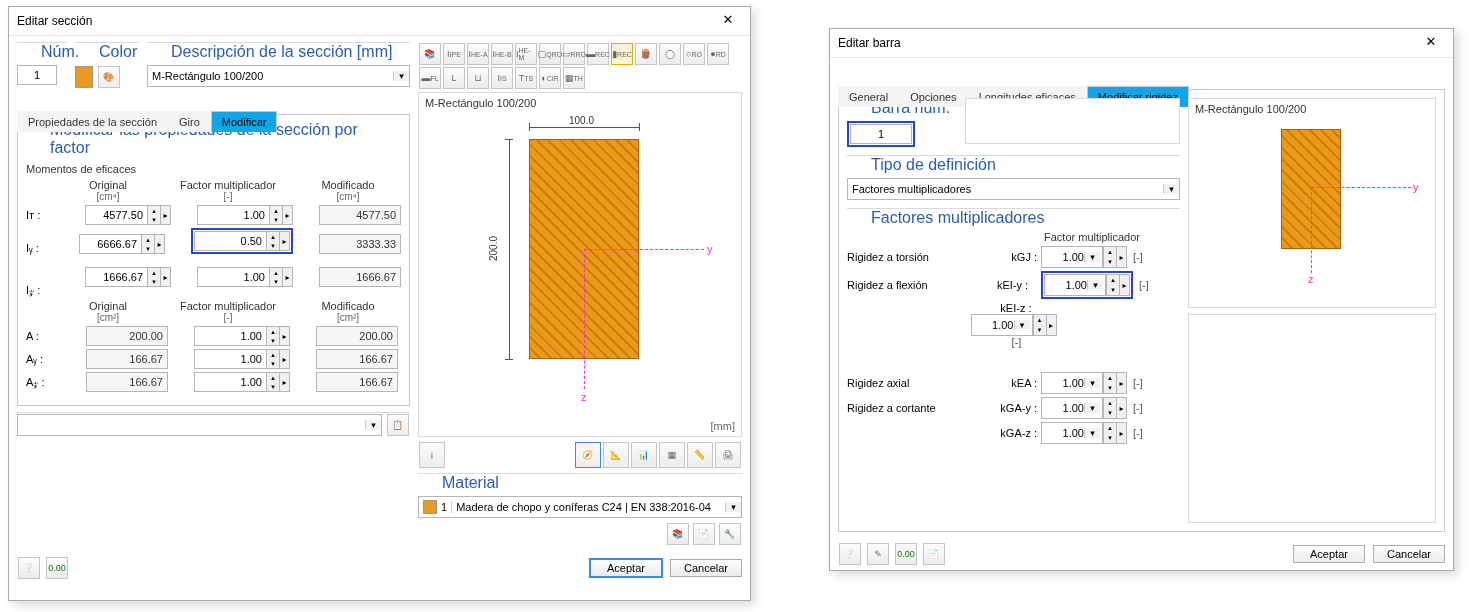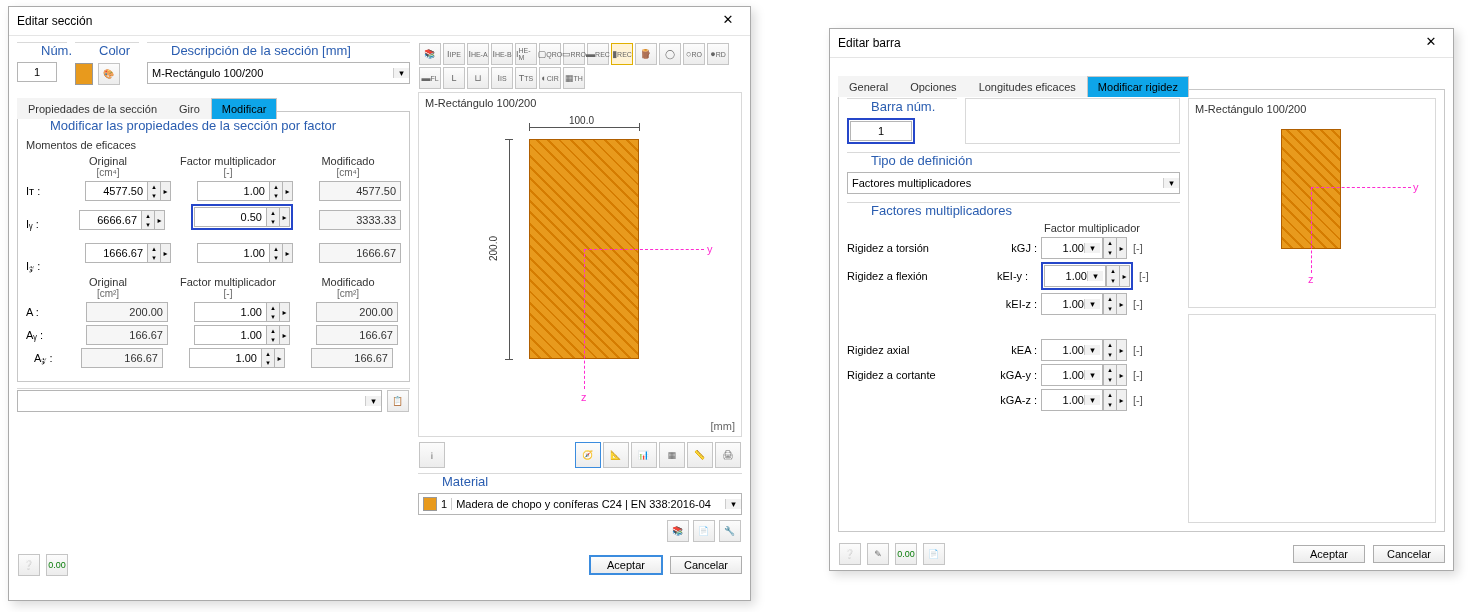--- a/index.html
+++ b/index.html
@@ -10,21 +10,21 @@
   }
   .dlg-left { left: 8px; top: 6px; width: 743px; height: 595px; }
   .dlg-right { left: 829px; top: 28px; width: 625px; height: 543px; }
   .titlebar {
     display: flex; align-items: center; justify-content: space-between;
     padding: 4px 8px 4px 8px; background: #fff; border-bottom: 1px solid #e5e5e5;
   }
   .titlebar .title { font-size: 12px; }
   .close-x { width: 28px; height: 20px; text-align: center; line-height: 18px; font-size: 13px; cursor: pointer; }
   .body { padding: 6px 8px; }
-  .group-title { color: #2a5db0; font-size: 13px; margin-bottom: 4px; padding-left: 24px; }
+  .group-title { color: #2a5db0; font-size: 16px; margin-bottom: 4px; padding-left: 24px; }
   .group-line { height: 1px; background: #d9d9d9; margin-bottom: 0; }
   .row { display: flex; align-items: center; }
   .btn {
     border: 1px solid #adadad; background: linear-gradient(#fdfdfd,#ececec);
     padding: 2px 10px; cursor: pointer; min-width: 72px; text-align: center;
   }
   .btn.primary { border: 1px solid #3b8cde; outline: 1px solid #3b8cde; }
   .small-btn {
     width: 22px; height: 22px; border: 1px solid #c5c5c5; background: linear-gradient(#fcfcfc,#ececec);
     display: inline-flex; align-items: center; justify-content: center; margin: 1px; cursor: pointer;
@@ -35,21 +35,21 @@
   }
   .input.ro { background: #f6f6f6; color: #333; }
   .input.center { text-align: center; }
   .spinner-wrap { display: inline-flex; align-items: stretch; }
   .spinner-wrap .input { border-right: none; }
   .spin-buttons { border: 1px solid #b5b5b5; background: #f0f0f0; width: 14px; display: flex; flex-direction: column; }
   .spin-buttons span { flex: 1; font-size: 7px; text-align: center; line-height: 9px; cursor: pointer; }
   .spin-side { border: 1px solid #b5b5b5; border-left: none; background: #f0f0f0; width: 10px; display: flex; align-items: center; justify-content: center; font-size: 8px; cursor: pointer; }
   .hl { border: 2px solid #2546c9; padding: 1px; display: inline-flex; }
   .tabs { display: flex; border-bottom: 1px solid #c7c7c7; margin-top: 4px; }
-  .tab { padding: 4px 10px; border: 1px solid transparent; border-bottom: none; cursor: pointer; position: relative; top: 8px; background: #f4f4f4; color: #333; }
+  .tab { padding: 4px 10px; border: 1px solid transparent; border-bottom: none; cursor: pointer; position: relative; top: 18px; background: #f4f4f4; color: #333; }
   .tab.active { background: #0ea5e9; border-color: #c7c7c7; color: #000; }
   .col-hdr { text-align: center; color: #333; }
   .unit { color: #666; text-align: center; font-size: 10px; }
   .preview {
     border: 1px solid #d9d9d9; background: #fff; position: relative; overflow: hidden;
   }
   .hatched {
     background: repeating-linear-gradient(45deg, #e89a1d 0 6px, #d57c00 6px 8px);
     border: 1px solid #b05f00;
   }
@@ -220,21 +220,21 @@
       <span class="spinner-wrap">
     <input class="input " style="width: 72px;" value="1.00">
     <span class="spin-buttons">
                   <span>▴</span>
                   <span>▾</span>
                 </span>
     <span class="spin-side">▸</span>
   </span>
       <input class="input ro" style="width: 82px;" value="166.67" readonly="">
     </div>
-    <div class="row" style="gap:26px; margin:3px 8px; ">
+    <div class="row" style="gap:26px; margin:3px 0; ">
       <div style="width:34px;text-align:left;">A𝓏 :</div>
       <input class="input ro" style="width: 82px;" value="166.67" readonly="">
       <span class="spinner-wrap">
     <input class="input " style="width: 72px;" value="1.00">
     <span class="spin-buttons">
                   <span>▴</span>
                   <span>▾</span>
                 </span>
     <span class="spin-side">▸</span>
   </span>
@@ -400,21 +400,21 @@
       <span class="combo" style="width:62px;justify-content:flex-end;padding-right:2px;">1.00<span class="arrow">▾</span></span>
       <span class="spin-buttons">
                       <span>▴</span>
                       <span>▾</span>
                     </span>
       <span class="spin-side">▸</span>
     </span>
                 </span>
       <span style="margin-left:6px;color:#555;">[-]</span>
     </div>
-    <div class="row" style="margin:3px 0; align-items:center;">
+    <div class="row" style="margin:3px 0; align-items:center;flex-direction:column;">
       <div style="width:150px;"></div>
       <div style="width:44px;text-align:right;padding-right:4px;">kEI-z :</div>
       <span class="spinner-wrap">
       <span class="combo" style="width:62px;justify-content:flex-end;padding-right:2px;">1.00<span class="arrow">▾</span></span>
       <span class="spin-buttons">
                     <span>▴</span>
                     <span>▾</span>
                   </span>
       <span class="spin-side">▸</span>
     </span>

